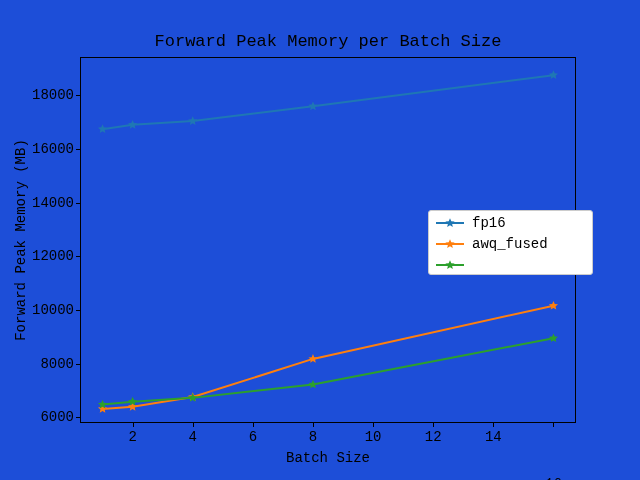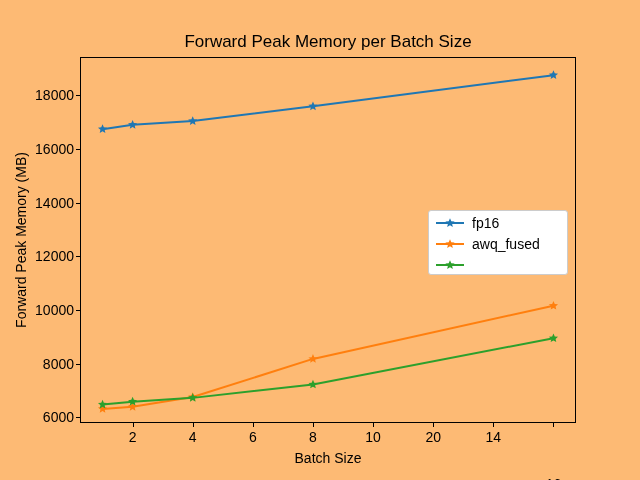--- a/index.html
+++ b/index.html
@@ -1,18 +1,18 @@
 <!DOCTYPE html>
 <html><head>
 <meta charset="utf-8">
 <style>
   html,body{margin:0;padding:0;background:#888;}
   .figure{
-    position:relative;width:640px;height:480px;background:#fdba74;
-    font-family:Liberation Sans, sans-serif;color:#000;overflow:hidden;
+    position:relative;width:640px;height:480px;background:#1d4ed8;
+    font-family:Liberation Mono, monospace;color:#000;overflow:hidden;
   }
   .chart-title{
     position:absolute;left:80px;top:33px;width:496px;text-align:center;
     font-size:17px;line-height:17px;white-space:nowrap;
   }
   .x-label{
     position:absolute;left:80px;top:450px;width:496px;text-align:center;
     font-size:14px;line-height:17px;
   }
   .y-label{
@@ -23,21 +23,21 @@
   .plot-svg{position:absolute;left:0;top:0;}
   .xtick-label{
     position:absolute;width:44px;margin-left:-22px;text-align:center;
     font-size:14px;line-height:17px;top:429px;
   }
   .ytick-label{
     position:absolute;right:566px;text-align:left;white-space:nowrap;
     font-size:14px;line-height:14px;transform:translateY(-50%);
   }
   .legend{
-    position:absolute;left:428px;top:210px;width:140px;height:65px;
+    position:absolute;left:428px;top:210px;width:165px;height:65px;
     box-sizing:border-box;background:#ffffff;border:1px solid #cccccc;
     border-radius:3px;padding:1px 0 0 6px;
   }
   .legend-row{display:flex;align-items:center;height:21px;}
   .legend-swatch{flex:0 0 auto;}
   .legend-label{margin-left:7px;font-size:14px;line-height:16px;white-space:nowrap;}
 </style>
 </head>
 <body>
 
@@ -82,21 +82,21 @@
       <path d="M312.97,379.64L314.26,382.66L317.53,382.96L315.06,385.12L315.79,388.32L312.97,386.64L310.15,388.32L310.88,385.12L308.40,382.96L311.68,382.66Z" fill="#2ca02c"></path>
       <path d="M553.45,333.42L554.75,336.44L558.02,336.73L555.55,338.90L556.28,342.10L553.45,340.42L550.63,342.10L551.36,338.90L548.89,336.73L552.16,336.44Z" fill="#2ca02c"></path>
     </svg>
 
   <div id="tick-layer">
       <div class="xtick-label" style="left: 132.606px;">2</div>
       <div class="xtick-label" style="left: 192.727px;">4</div>
       <div class="xtick-label" style="left: 252.848px;">6</div>
       <div class="xtick-label" style="left: 312.97px;">8</div>
       <div class="xtick-label" style="left: 373.091px;">10</div>
-      <div class="xtick-label" style="left: 433.212px;">20</div>
+      <div class="xtick-label" style="left: 433.212px;">12</div>
       <div class="xtick-label" style="left: 493.333px;">14</div>
       <div class="xtick-label" style="left: 553.455px; margin-top: 47px;">16</div>
       <div class="ytick-label" style="top: 417.491px;">6000</div>
       <div class="ytick-label" style="top: 363.747px;">8000</div>
       <div class="ytick-label" style="top: 310.002px;">10000</div>
       <div class="ytick-label" style="top: 256.258px;">12000</div>
       <div class="ytick-label" style="top: 202.513px;">14000</div>
       <div class="ytick-label" style="top: 148.769px;">16000</div>
       <div class="ytick-label" style="top: 95.0242px;">18000</div>
     </div>

